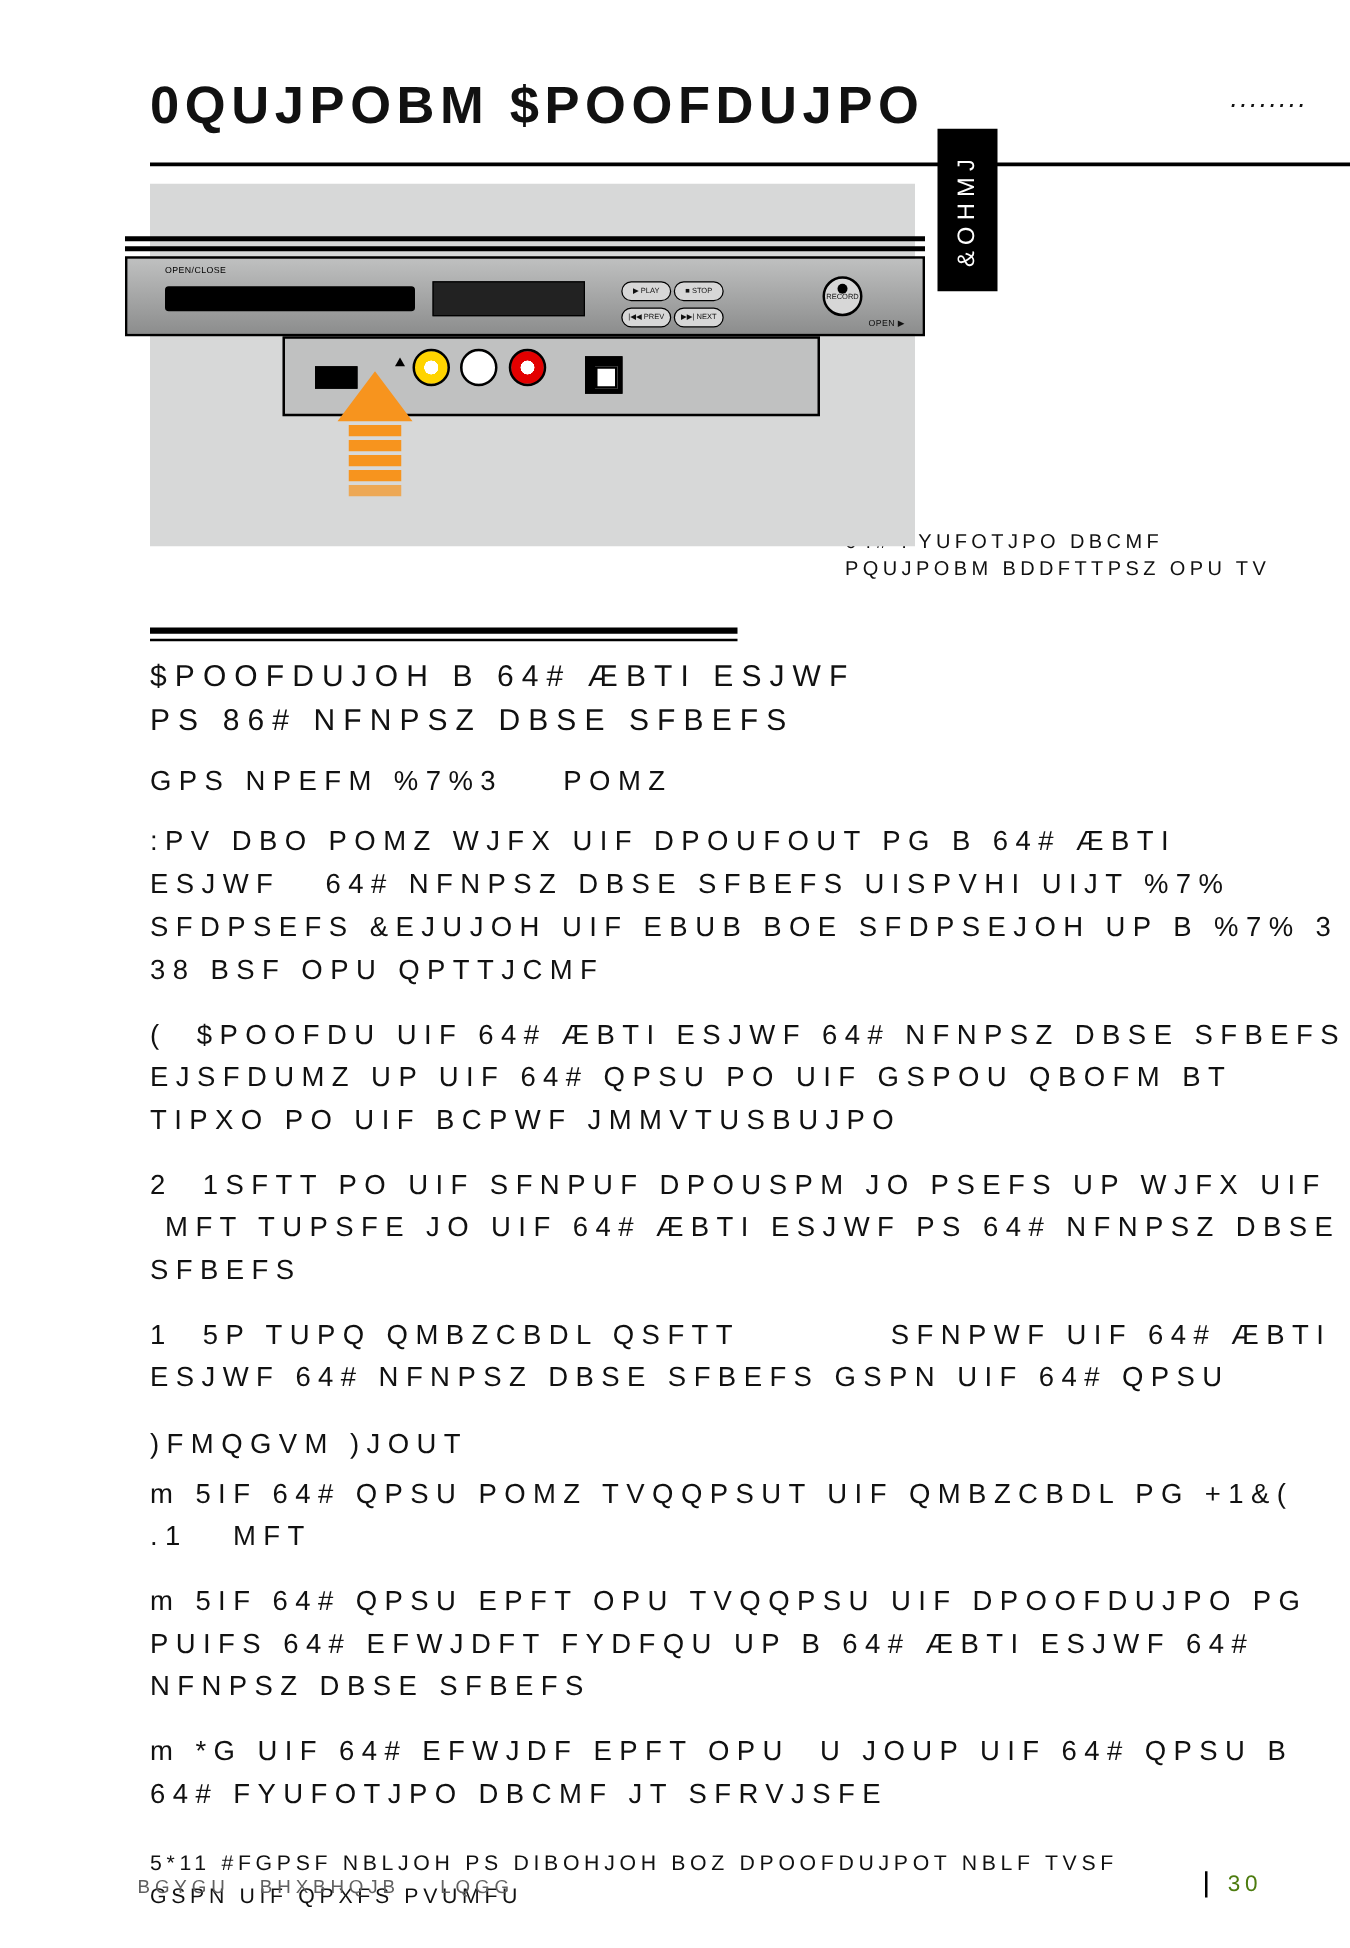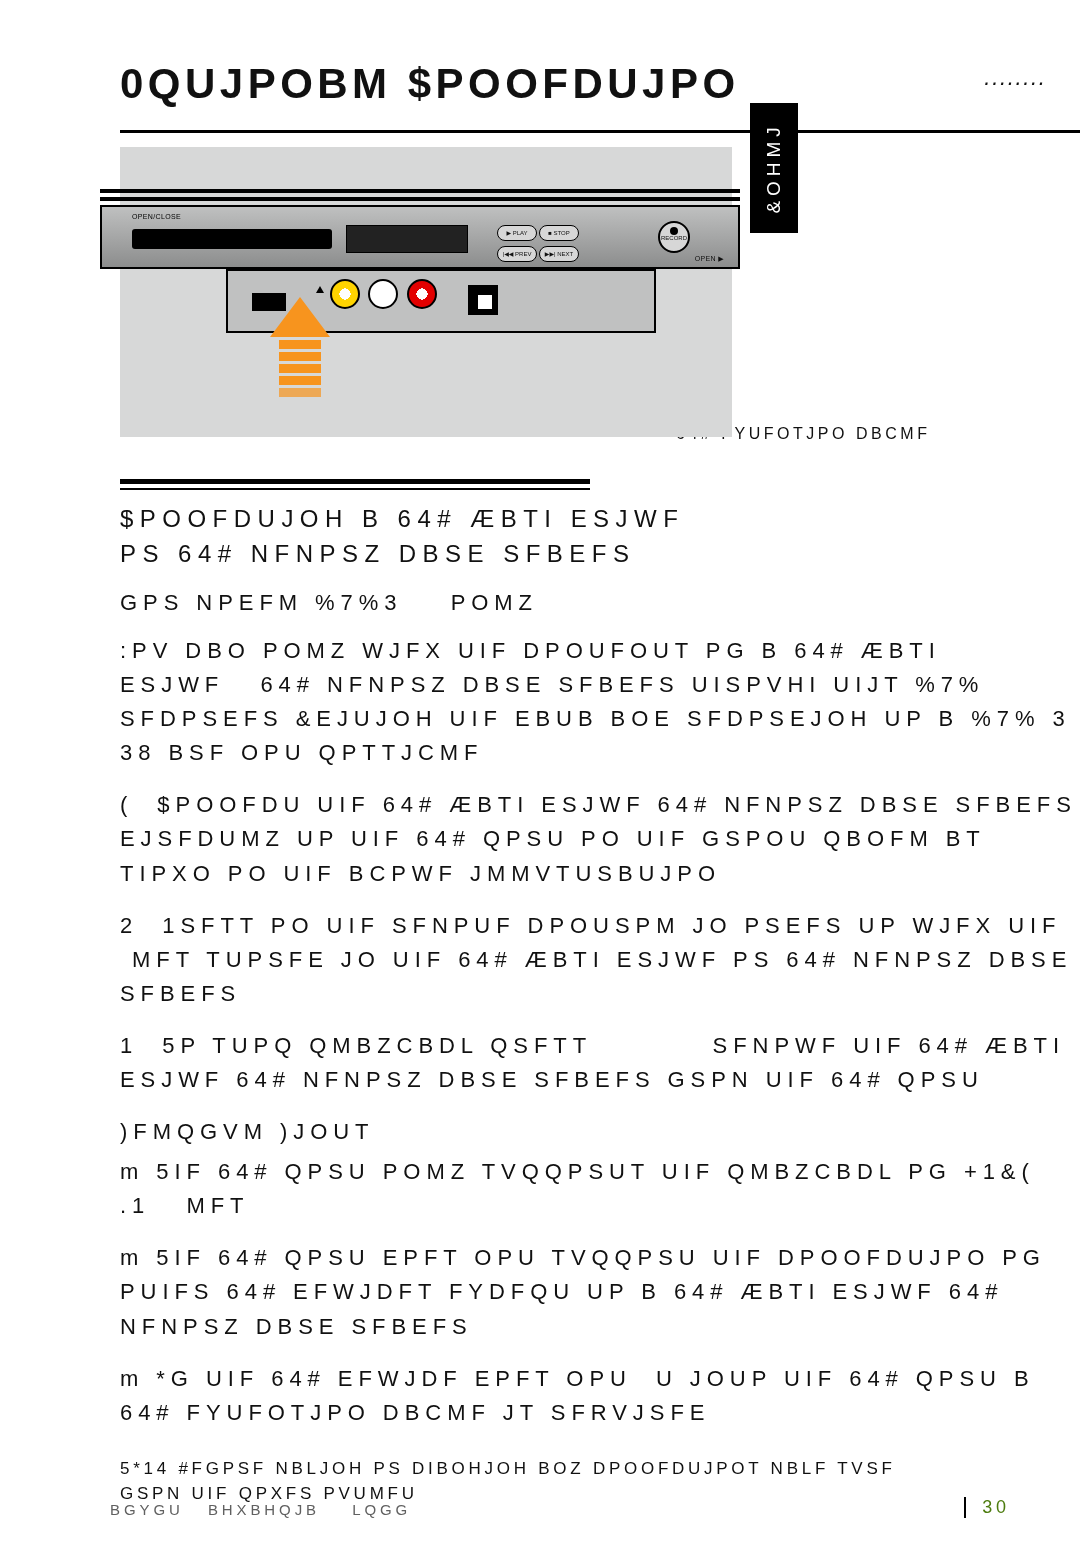--- a/index.html
+++ b/index.html
@@ -303,28 +303,29 @@
         <div class="arrow-bar" style="opacity:.7"></div>
       </div>
     </div>
     <div class="side-tab">
       <span>&amp;OHMJ</span>
     </div>
   </div>
 
   <div class="caption">
     <div>64# FYUFOTJPO DBCMF</div>
+    <div>PQUJPOBM BDDFTTPSZ  OPU TV</div>
   </div>
 
   <div class="sec-head">
     <hr class="sec-rule-top">
     <hr class="sec-rule-bot">
     <div class="sec-title">
       <div>$POOFDUJOH B 64# ÆBTI ESJWF</div>
-      <div>PS 64# NFNPSZ DBSE SFBEFS</div>
+      <div>PS 86# NFNPSZ DBSE SFBEFS</div>
     </div>
   </div>
 
   <div class="model">GPS NPEFM %7%3&nbsp;&nbsp;&nbsp;&nbsp;POMZ</div>
 
   <div class="body">
     <p>:PV DBO POMZ WJFX UIF DPOUFOUT PG B 64# ÆBTI ESJWF&nbsp;&nbsp; 64# NFNPSZ DBSE SFBEFS UISPVHI UIJT %7% SFDPSEFS  &amp;EJUJOH UIF EBUB BOE SFDPSEJOH UP B %7% 3  38 BSF OPU QPTTJCMF</p>
     <p>(&nbsp; $POOFDU UIF 64# ÆBTI ESJWF   64# NFNPSZ DBSE SFBEFS EJSFDUMZ UP UIF 64# QPSU PO UIF GSPOU QBOFM  BT TIPXO PO UIF BCPWF JMMVTUSBUJPO</p>
     <p>
       <span>2&nbsp; 1SFTT  PO UIF SFNPUF DPOUSPM JO PSEFS UP WJFX UIF &nbsp;MFT TUPSFE JO UIF 64# ÆBTI ESJWF PS 64# NFNPSZ DBSE SFBEFS</span>
@@ -333,21 +334,21 @@
       <span>1&nbsp; 5P TUPQ QMBZCBDL  QSFTT&nbsp;&nbsp;&nbsp;&nbsp;&nbsp;&nbsp;&nbsp;&nbsp;&nbsp; SFNPWF UIF 64# ÆBTI ESJWF   64# NFNPSZ DBSE SFBEFS GSPN UIF 64# QPSU</span>
     </p>
 
     <div class="hints-head">)FMQGVM )JOUT</div>
     <p>m  5IF 64# QPSU POMZ TVQQPSUT UIF QMBZCBDL PG +1&amp;( .1&nbsp; &nbsp;MFT</p>
     <p>m  5IF 64# QPSU EPFT OPU TVQQPSU UIF DPOOFDUJPO PG PUIFS 64# EFWJDFT FYDFQU UP B 64# ÆBTI ESJWF   64# NFNPSZ DBSE SFBEFS</p>
     <p>m  *G UIF 64# EFWJDF EPFT OPU &nbsp;U JOUP UIF 64# QPSU  B 64# FYUFOTJPO DBCMF JT SFRVJSFE</p>
   </div>
 
   <div class="tips">
-    <div>5*14 #FGPSF NBLJOH PS DIBOHJOH BOZ DPOOFDUJPOT  NBLF TVSF</div>
+    <div>5*11 #FGPSF NBLJOH PS DIBOHJOH BOZ DPOOFDUJPOT  NBLF TVSF</div>
     <div>GSPN UIF QPXFS PVUMFU</div>
   </div>
 
 </div>
 
 <div class="footer">
   <span class="fn">BGYGU&nbsp;&nbsp; BHXBHQJB&nbsp;&nbsp;&nbsp;&nbsp;LQGG</span>
   <span class="pg">30</span>
 </div>
 

